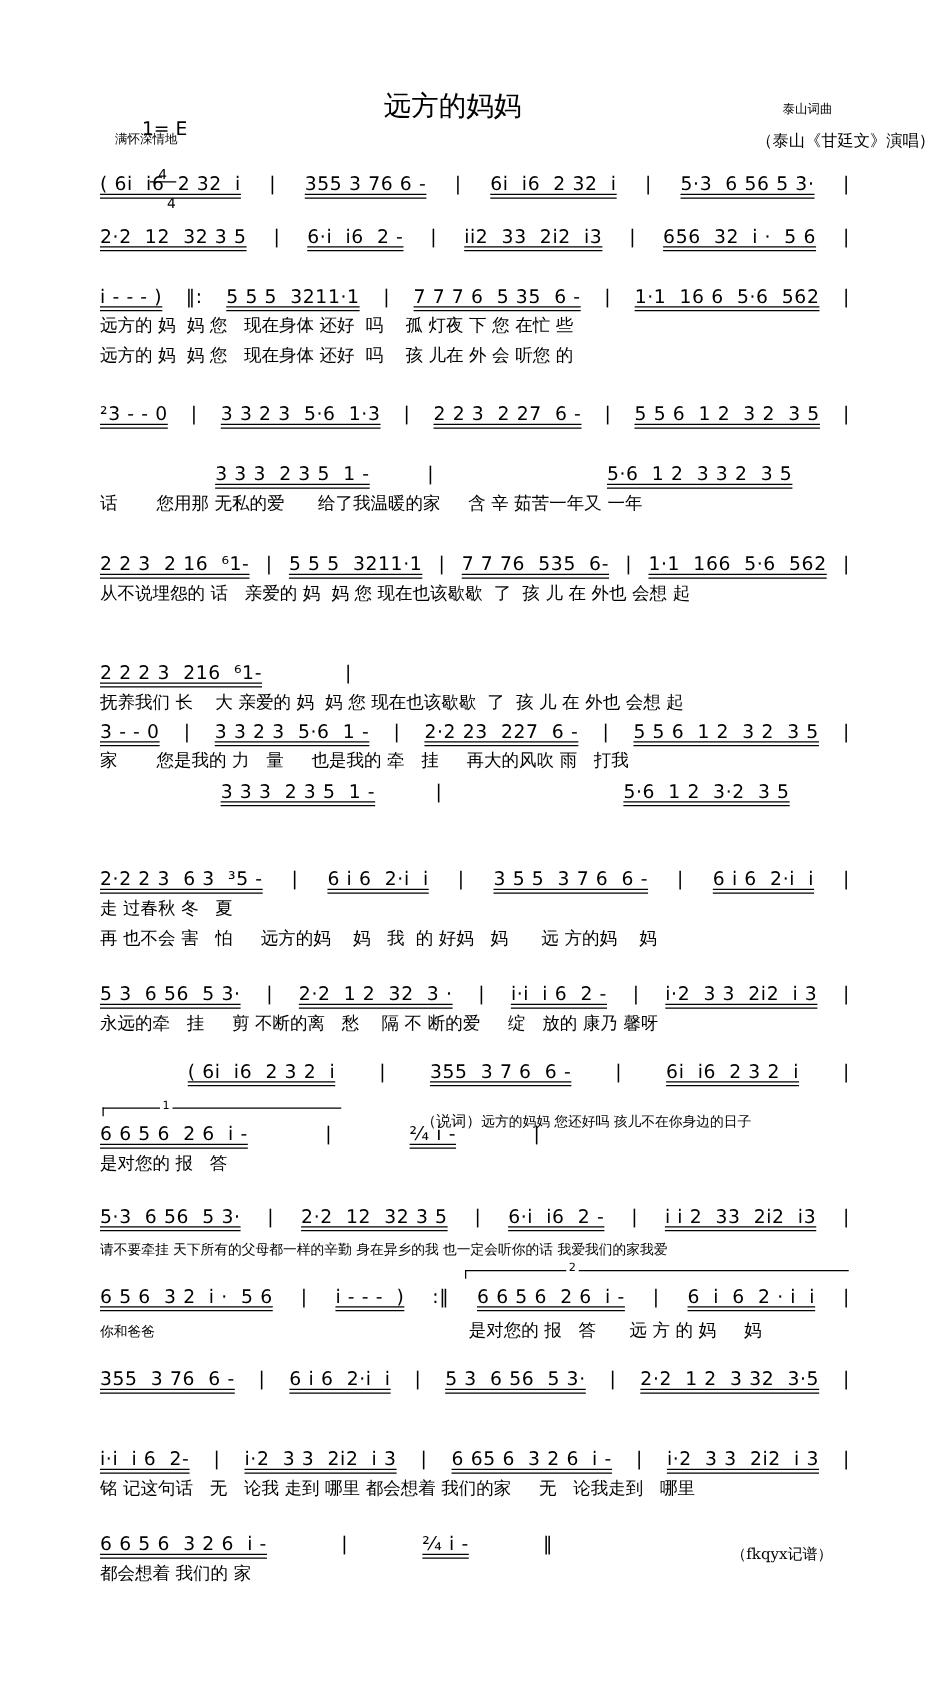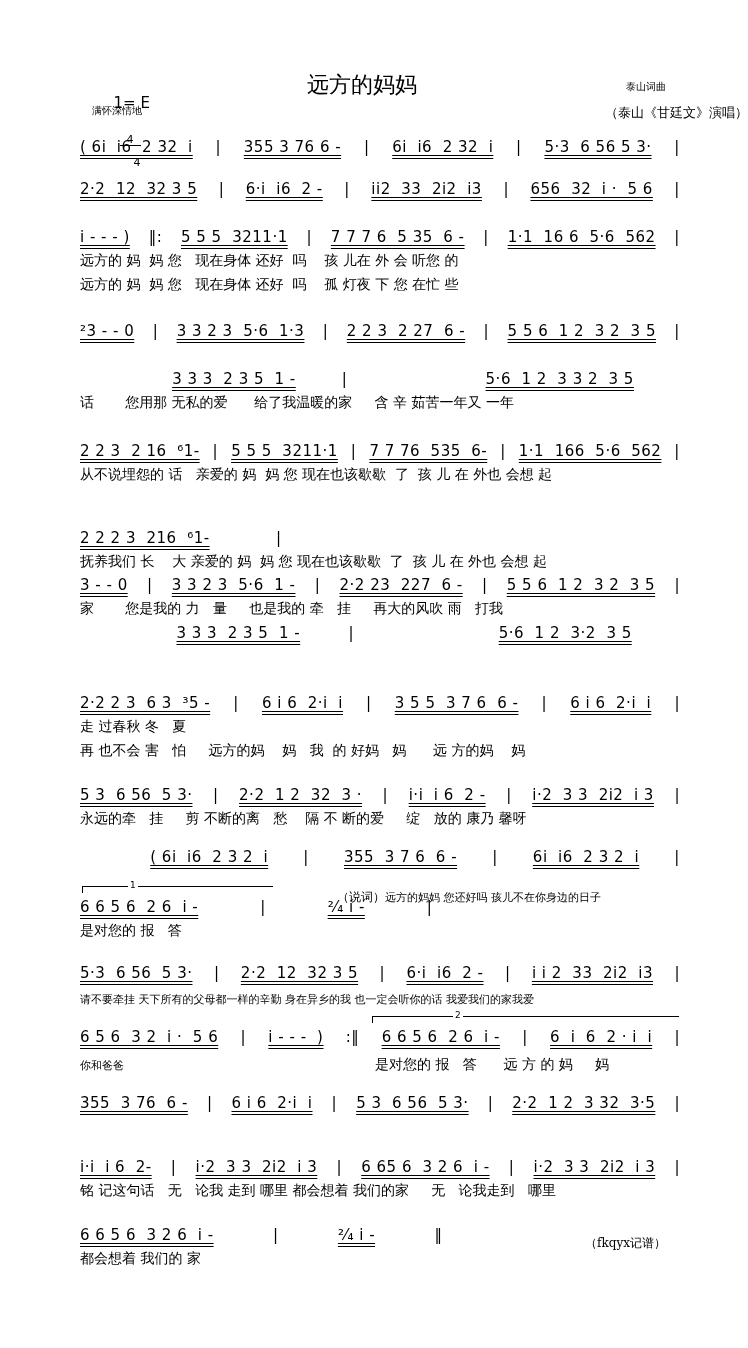--- a/index.html
+++ b/index.html
@@ -40,22 +40,22 @@
 
 <div id="score">
     <div class="line" style="top: 138px;">
       <div class="notes"><span class="u2">( 6i  i6  2 32  i</span><span class="bar">|</span><span class="u2">355 3 76 6 -</span><span class="bar">|</span><span class="u2">6i  i6  2 32  i</span><span class="bar">|</span><span class="u2">5·3  6 56 5 3·</span><span class="bar">|</span></div>
     </div>
     <div class="line" style="top: 180px;">
       <div class="notes"><span class="u2">2·2  12  32 3 5</span><span class="bar">|</span><span class="u2">6·i  i6  2 -</span><span class="bar">|</span><span class="u2">ii2  33  2i2  i3</span><span class="bar">|</span><span class="u2">656  32  i ·  5 6</span><span class="bar">|</span></div>
     </div>
     <div class="line" style="top: 228px;">
       <div class="notes"><span class="u2">i - - - )</span><span class="bar">‖:</span><span class="u2">5 5 5  3211·1</span><span class="bar">|</span><span class="u2">7 7 7 6  5 35  6 -</span><span class="bar">|</span><span class="u2">1·1  16 6  5·6  562</span><span class="bar">|</span></div>
+      <div class="lyr">远方的 妈  妈 您   现在身体 还好  吗    孤 灯夜 下 您 在忙 些</div>
       <div class="lyr">远方的 妈  妈 您   现在身体 还好  吗    孩 儿在 外 会 听您 的</div>
-      <div class="lyr">远方的 妈  妈 您   现在身体 还好  吗    孤 灯夜 下 您 在忙 些</div>
     </div>
     <div class="line" style="top: 322px;">
       <div class="notes"><span class="u2">²3 - - 0</span><span class="bar">|</span><span class="u2">3 3 2 3  5·6  1·3</span><span class="bar">|</span><span class="u2">2 2 3  2 27  6 -</span><span class="bar">|</span><span class="u2">5 5 6  1 2  3 2  3 5</span><span class="bar">|</span></div>
     </div>
     <div class="line" style="top: 370px;">
       <div class="notes"><span class="u2"></span><span class="u2"></span><span class="u2">3 3 3  2 3 5  1 -</span><span class="bar">|</span><span class="u2"></span><span class="u2"></span><span class="u2">5·6  1 2  3 3 2  3 5</span><span class="u2"></span></div>
       <div class="lyr">话       您用那 无私的爱      给了我温暖的家     含 辛 茹苦一年又 一年</div>
     </div>
     <div class="line" style="top: 442px;">
       <div class="notes"><span class="u2">2 2 3  2 16  ⁶1-</span><span class="bar">|</span><span class="u2">5 5 5  3211·1</span><span class="bar">|</span><span class="u2">7 7 76  535  6-</span><span class="bar">|</span><span class="u2">1·1  166  5·6  562</span><span class="bar">|</span></div>

